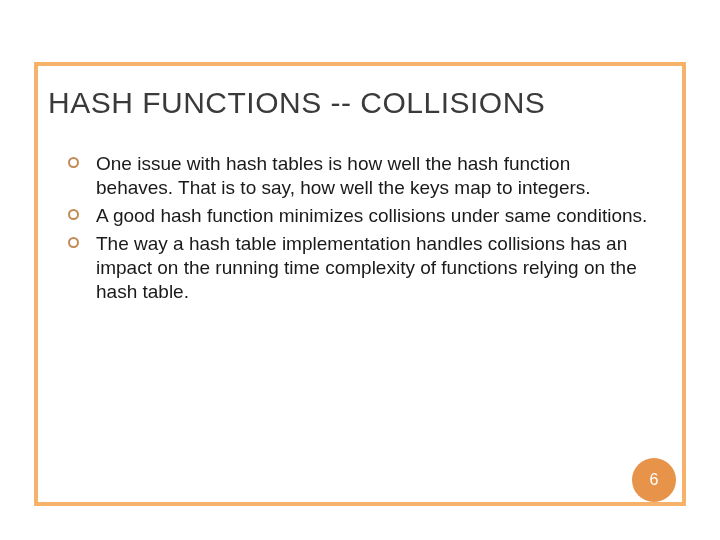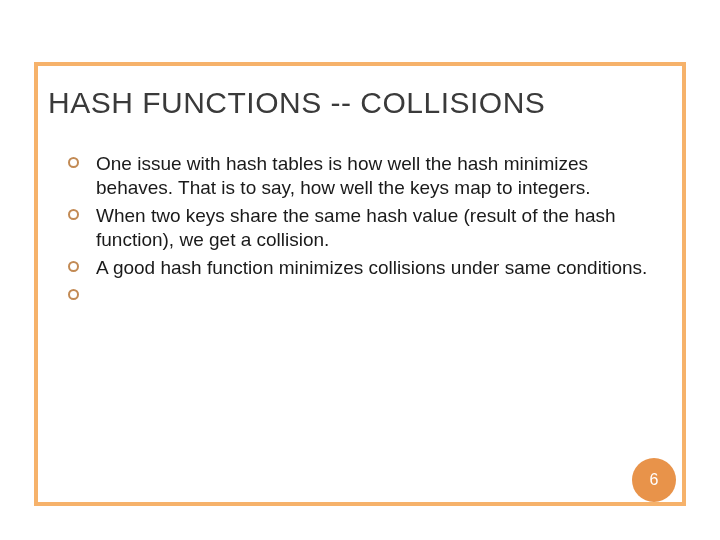--- a/index.html
+++ b/index.html
@@ -82,32 +82,29 @@
 
 <div class="slide">
   <div class="frame"></div>
 
   <h1 class="title">HASH FUNCTIONS -- COLLISIONS</h1>
 
   <div class="content">
     <ul class="bullet-list">
       <li class="bullet-item">
         <span class="bullet-marker"></span>
-        <span>One issue with hash tables is how well the hash minimizes behaves. That is to say, how well the keys map to integers.</span>
-      </li>
-      <li class="bullet-item">
-        <span class="bullet-marker"></span>
-        <span>When two keys share the same hash value (result of the hash function), we get a collision.</span>
+        <span>One issue with hash tables is how well the hash function behaves. That is to say, how well the keys map to integers.</span>
       </li>
       <li class="bullet-item">
         <span class="bullet-marker"></span>
         <span>A good hash function minimizes collisions under same conditions.</span>
       </li>
       <li class="bullet-item">
         <span class="bullet-marker"></span>
+        <span>The way a hash table implementation handles collisions has an impact on the running time complexity of functions relying on the hash table.</span>
       </li>
     </ul>
   </div>
 
   <div class="page-badge">
     <span>6</span>
   </div>
 </div>
 
 </body></html>

